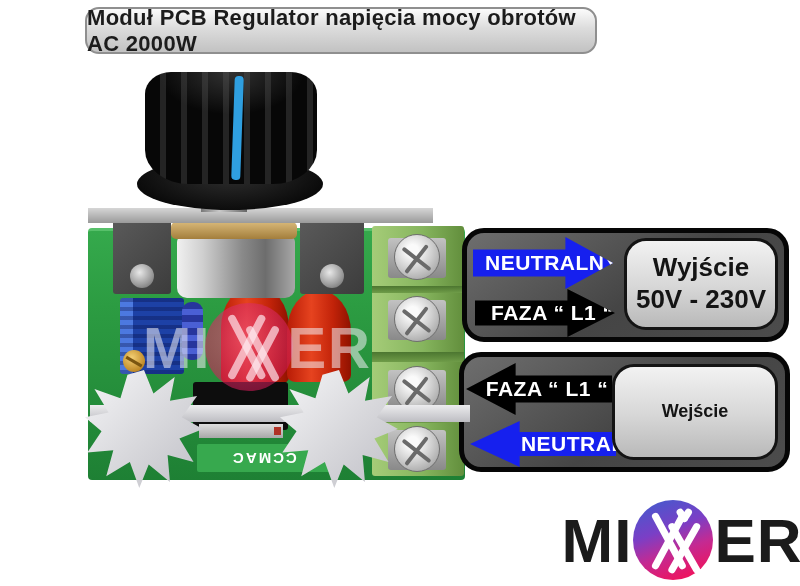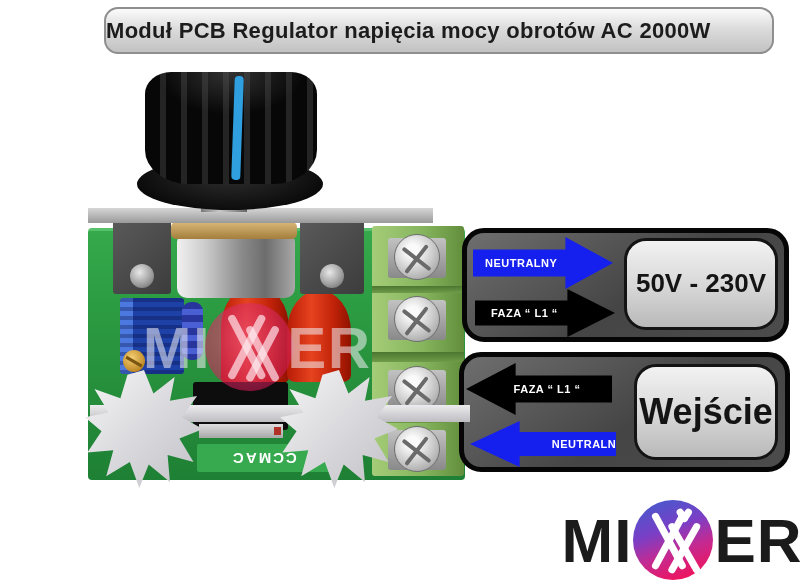--- a/index.html
+++ b/index.html
@@ -1,23 +1,23 @@
 <!DOCTYPE html>
 <html><head>
 <meta charset="utf-8">
 <style>
   html,body{margin:0;padding:0;background:#fff;}
   #canvas{position:relative;width:800px;height:586px;background:#ffffff;overflow:hidden;
           font-family:"Liberation Sans", sans-serif;}
 
   
-  .banner{position:absolute;left:104px;top:7px;width:670px;height:47px;box-sizing:border-box;
+  .banner{position:absolute;left:85px;top:7px;width:512px;height:47px;box-sizing:border-box;
     background:linear-gradient(180deg,#fbfbfb 0%,#dcdcdc 45%,#c2c2c2 100%);
     border:2px solid #8f8f8f;border-radius:14px;
-    display:flex;align-items:center;justify-content:flex-start;
+    display:flex;align-items:center;justify-content:flex-end;
     font-size:22px;font-weight:bold;color:#1c1c1c;letter-spacing:.3px;}
 
   
   .photo{position:absolute;left:85px;top:62px;width:382px;height:420px;}
   .photo *{position:absolute;box-sizing:border-box;}
 
   .pcb{left:3px;top:166px;width:377px;height:252px;border-radius:4px;
     background:linear-gradient(180deg,#35a94c 0%,#2c9c42 30%,#1e8034 100%);
     border-top:3px solid #57c06a;}
   .term-block{left:287px;top:164px;width:92px;height:250px;
@@ -95,33 +95,33 @@
     background:radial-gradient(circle at 45% 40%,rgba(238,80,130,.62),rgba(205,25,85,.58) 75%);
     display:flex;align-items:center;justify-content:center;}
 
   
   .panel{position:absolute;box-sizing:border-box;border:5px solid #060606;border-radius:22px;
     background:linear-gradient(145deg,#6e6e6e 0%,#454545 55%,#4c4c4c 100%);}
   .panel *{position:absolute;box-sizing:border-box;}
   .panel-out{left:462px;top:228px;width:327px;height:114px;}
   .panel-in{left:459px;top:352px;width:331px;height:120px;}
 
-  .arrow{display:flex;align-items:center;color:#fff;font-weight:bold;font-size:11px;letter-spacing:.5px;}
+  .arrow{display:flex;align-items:center;color:#fff;font-weight:bold;font-size:21px;letter-spacing:.5px;}
   .arrow span{position:static;}
   .arrow-right{clip-path:polygon(0 24%,66% 24%,66% 0,100% 50%,66% 100%,66% 76%,0 76%);padding-left:12px;}
   .arrow-left{clip-path:polygon(100% 24%,34% 24%,34% 0,0 50%,34% 100%,34% 76%,100% 76%);justify-content:center;padding-left:28%;}
   .arrow-black{background:#000;padding-left:16px;}
 
   .value-box{border:3px solid #141414;border-radius:22px;
     background:linear-gradient(180deg,#f2f2f2 0%,#d6d6d6 55%,#b9b9b9 100%);
     display:flex;flex-direction:column;align-items:center;justify-content:center;
     color:#141414;font-weight:bold;line-height:1.22;}
   .value-box div{position:static;}
   .box-out{right:6px;top:5px;width:154px;height:92px;font-size:26px;}
-  .box-in{right:7px;top:7px;width:144px;height:96px;font-size:36px;}
+  .box-in{right:7px;top:7px;width:166px;height:96px;font-size:18px;}
 
   .arr-blue-out{left:6px;top:4px;width:140px;height:52px;}
   .arr-black-out{left:8px;top:56px;width:140px;height:48px;}
   .arr-black-in{left:2px;top:6px;width:146px;height:52px;}
   .arr-blue-in{left:6px;top:64px;width:146px;height:46px;}
 
   
   .logo{position:absolute;left:564px;top:498px;width:236px;height:84px;
     display:flex;align-items:center;justify-content:center;}
   .logo-text{font-size:62px;font-weight:bold;color:#1b1b1b;letter-spacing:1px;}
@@ -212,20 +212,21 @@
   </div>
 
   <div class="panel panel-out">
     <div class="arrow arrow-right arr-blue-out" style="background:#1620ee">
       <span>NEUTRALNY</span>
     </div>
     <div class="arrow arrow-right arrow-black arr-black-out">
       <span>FAZA “ L1 “</span>
     </div>
     <div class="value-box box-out">
+      <div>Wyjście</div>
       <div>50V - 230V</div>
     </div>
   </div>
 
   <div class="panel panel-in">
     <div class="arrow arrow-left arrow-black arr-black-in">
       <span>FAZA “ L1 “</span>
     </div>
     <div class="arrow arrow-left arr-blue-in" style="background:#1620ee">
       <span>NEUTRALNY</span>

